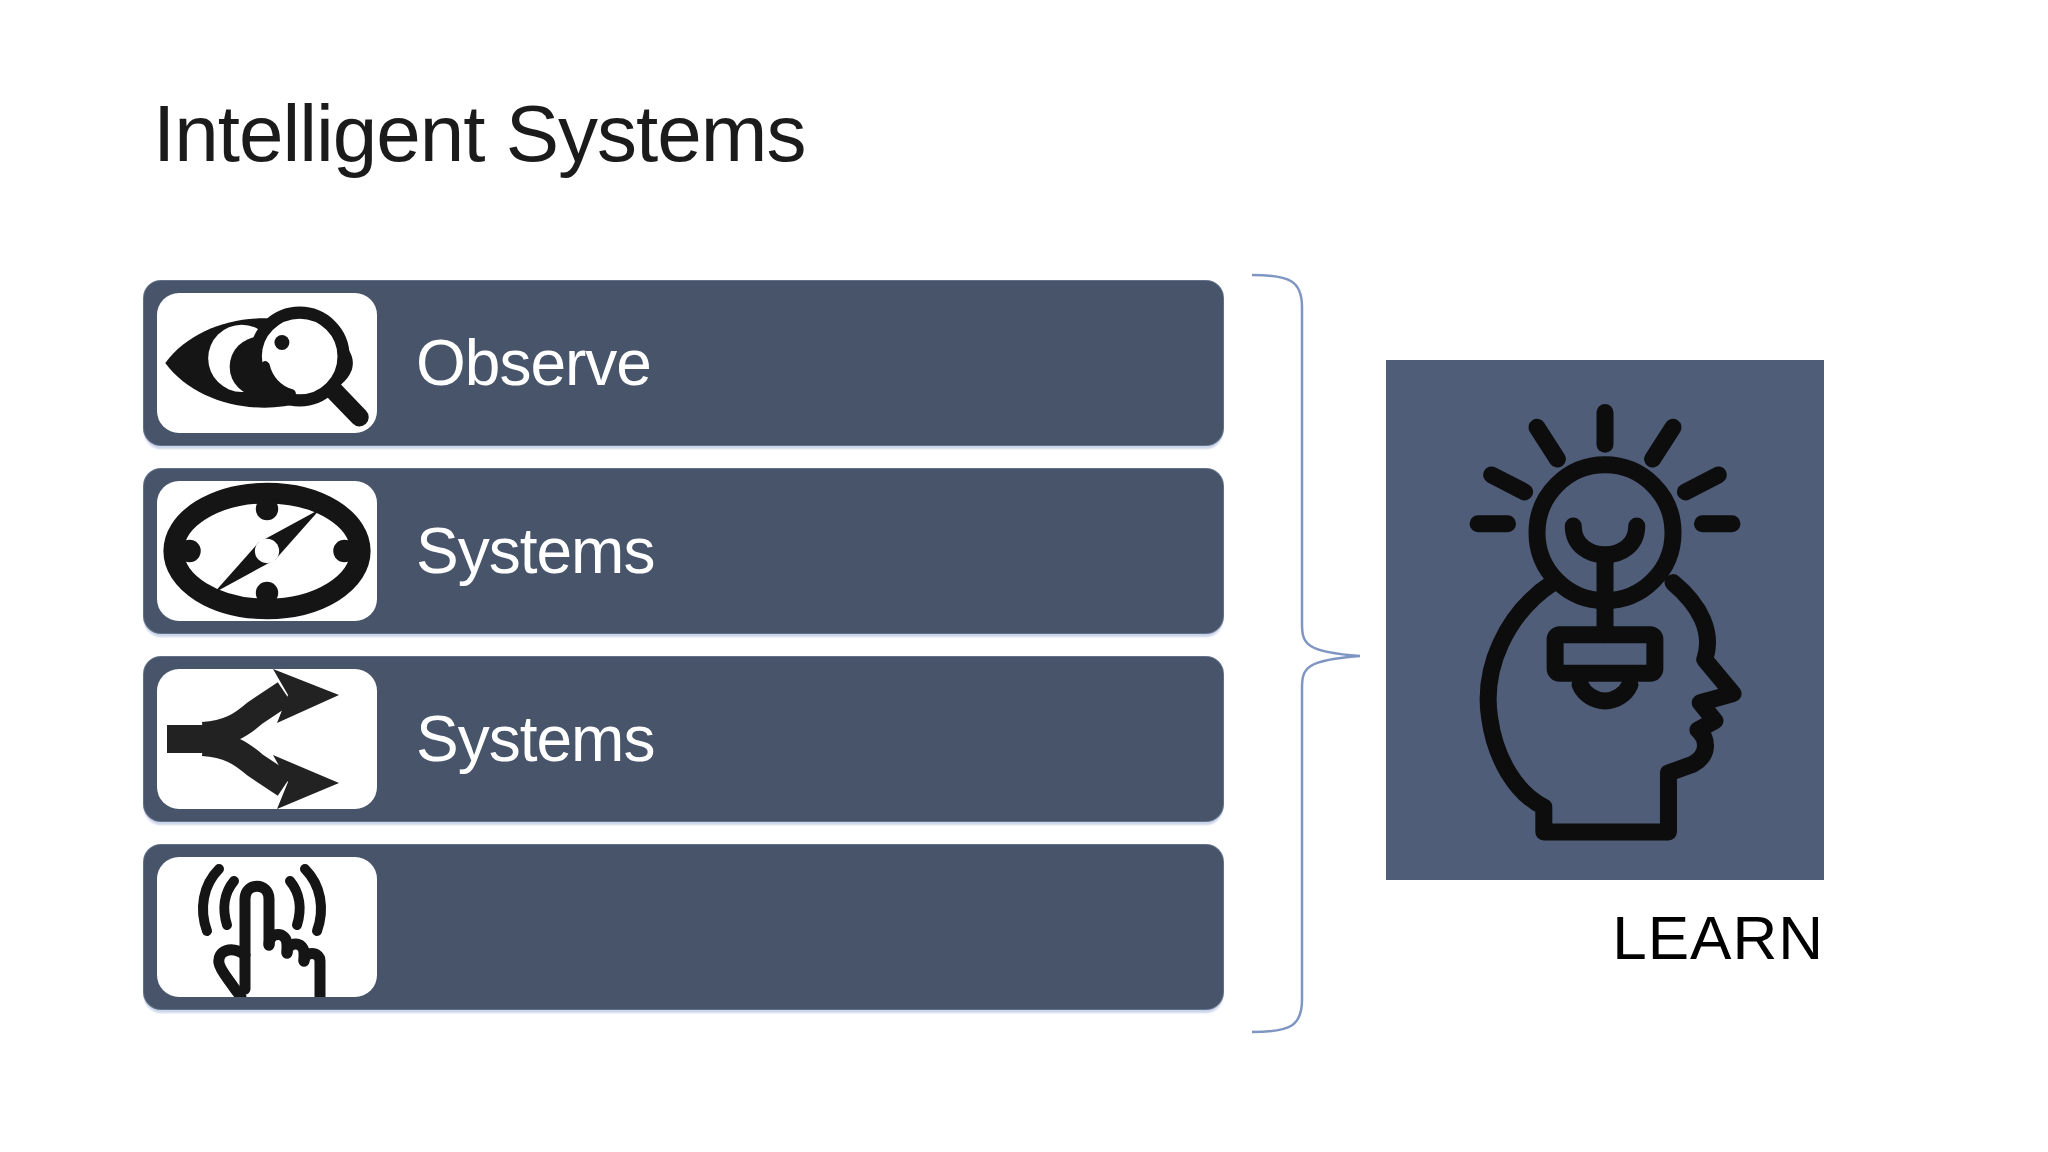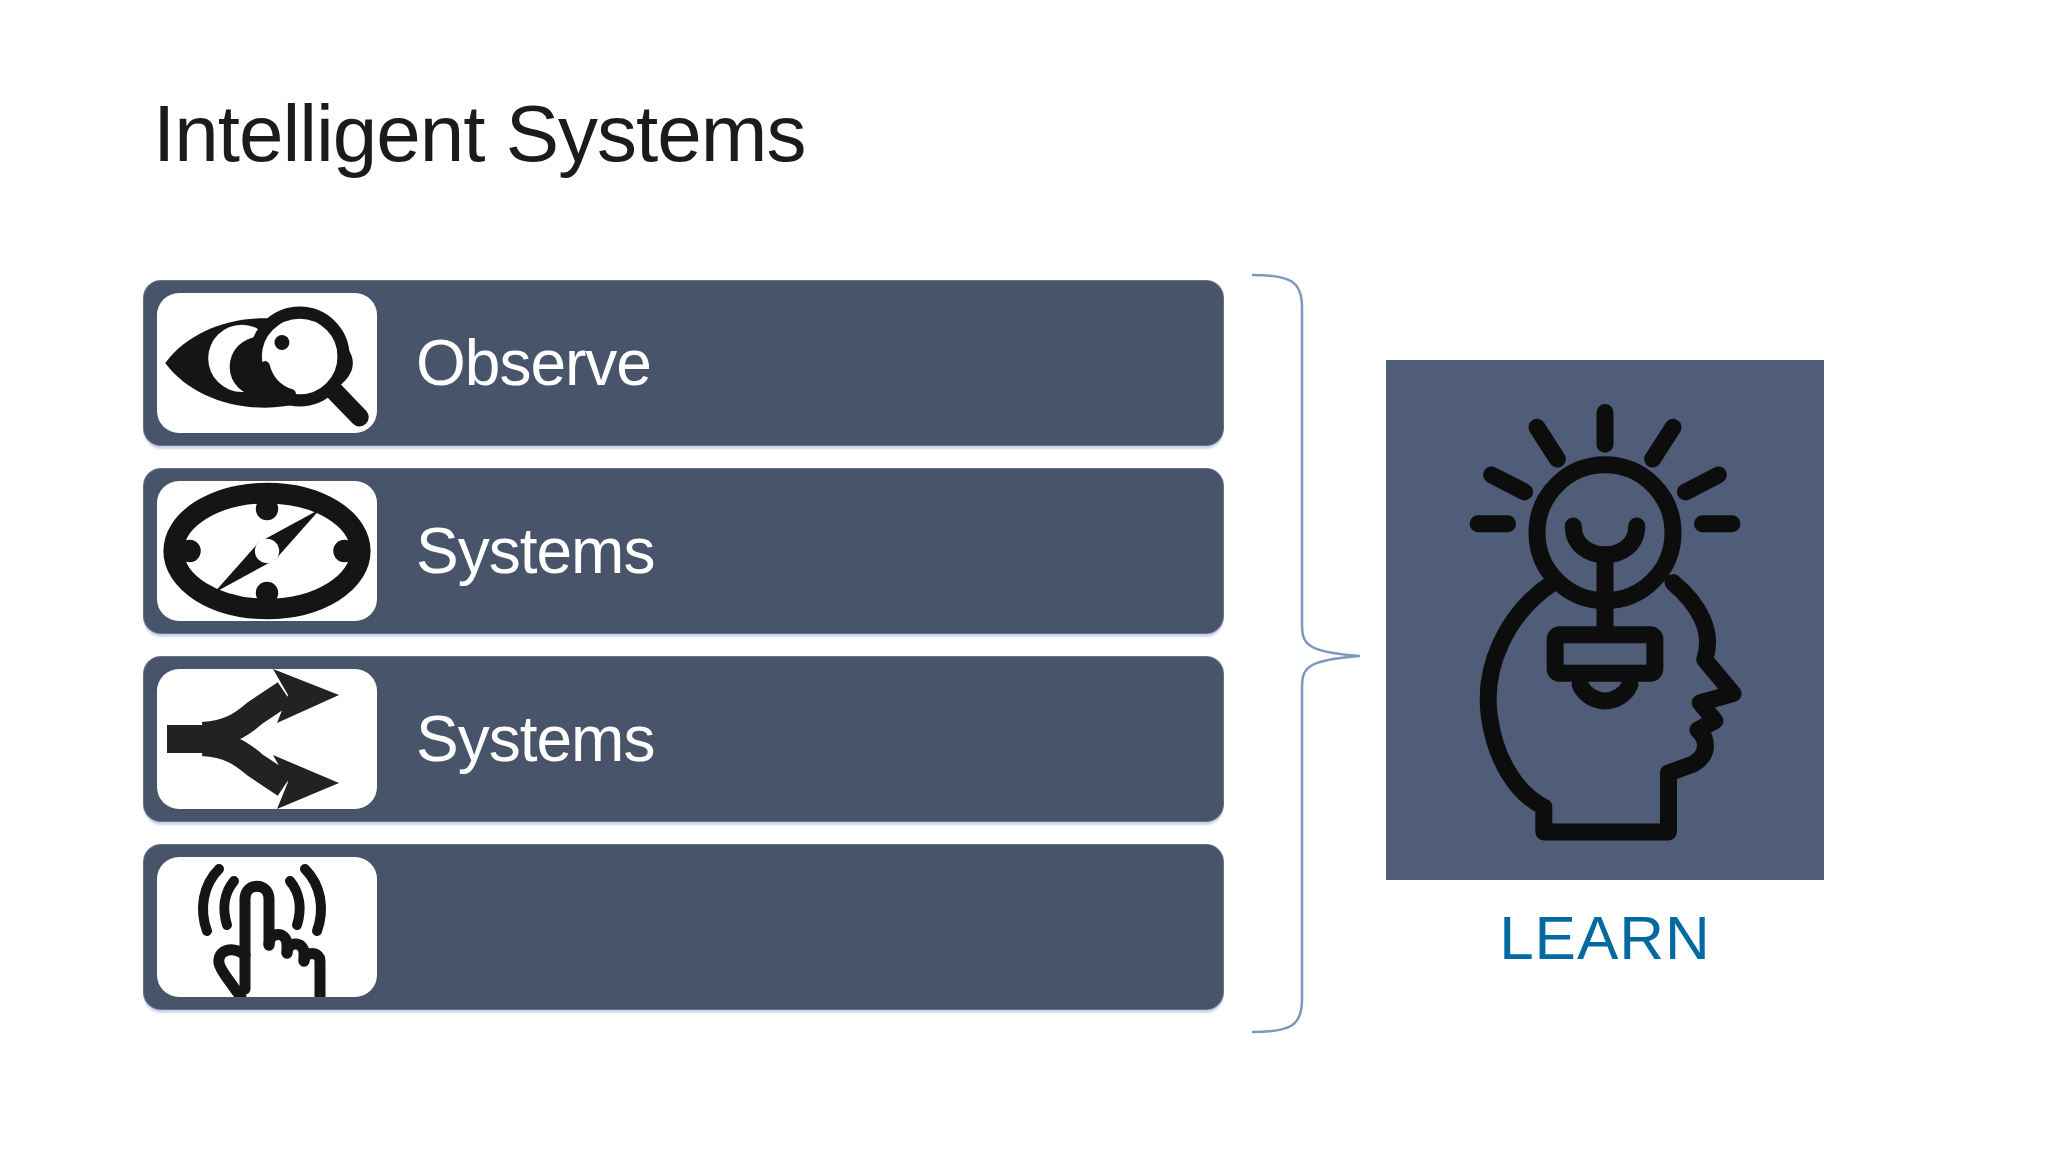--- a/index.html
+++ b/index.html
@@ -35,21 +35,21 @@
     font-size:64px;color:#ffffff;letter-spacing:-1px;font-weight:400;
   }
   .brace{position:absolute;left:1240px;top:272px;width:140px;height:770px;}
   .learn-box{
     position:absolute;left:1386px;top:360px;width:438px;height:520px;
     background:#4f5d79;
   }
   .learn-box svg{position:absolute;left:49px;top:28px;width:340px;height:464px;}
   .learn-label{
     position:absolute;left:1386px;top:902px;width:438px;
-    text-align:center;font-size:62px;color:#0369a1;letter-spacing:1px;font-weight:400;
+    text-align:right;font-size:62px;color:#000000;letter-spacing:1px;font-weight:400;
   }
   .ink{stroke:#151515;fill:none;stroke-linecap:round;stroke-linejoin:round;}
 </style>
 </head>
 <body>
 
 <div class="slide">
 
   <div class="title">Intelligent Systems</div>
 

